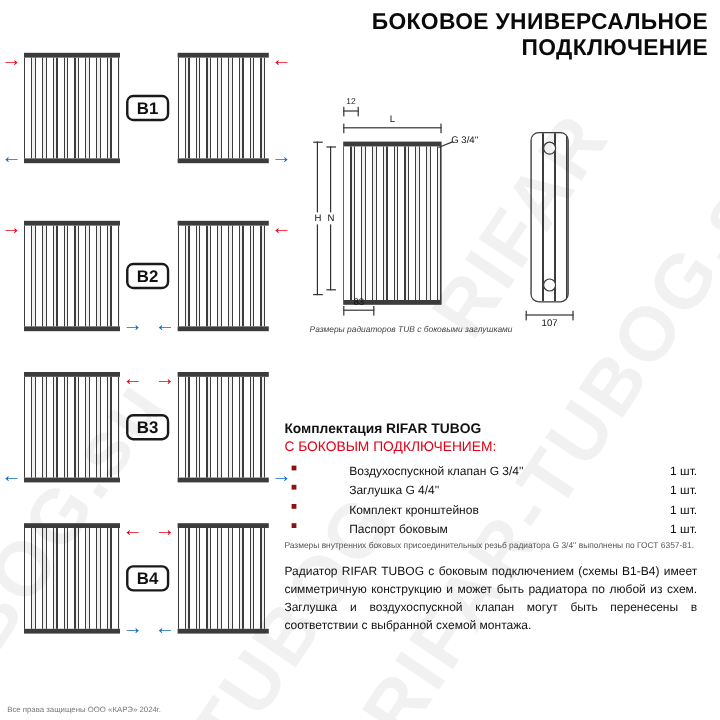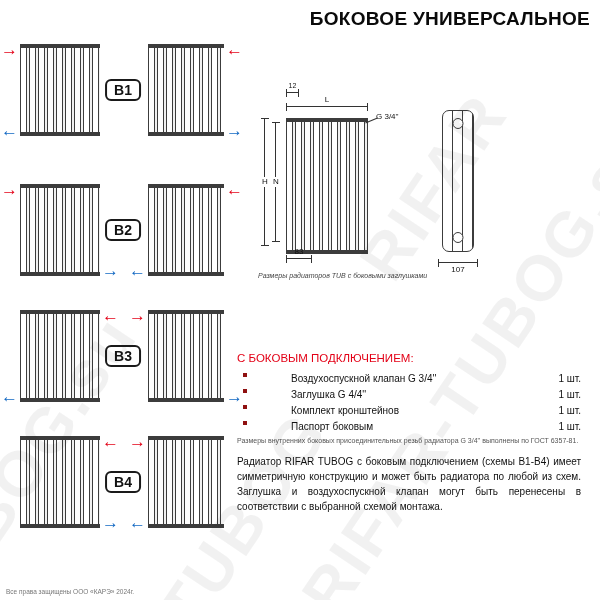--- a/index.html
+++ b/index.html
@@ -100,20 +100,21 @@
 </style>
 </head>
 <body>
 
 <div class="page">
 
   <div class="content">
 
     <div class="title">
       <div>БОКОВОЕ УНИВЕРСАЛЬНОЕ</div>
+      <div>ПОДКЛЮЧЕНИЕ</div>
     </div>
 
     <div class="schemes">
 
       <div class="scheme s1">
         <div class="radwrap r1">
           <div class="radiator"></div>
           <span class="arr tl red">→</span>
           <span class="arr bl blue">←</span>
         </div>
@@ -197,20 +198,21 @@
       <div class="sv-body"></div>
       <div class="sv-c t"></div>
       <div class="sv-c b"></div>
       <div class="dim below sv-dim">
         <span>107</span>
       </div>
     </div>
 
 
     <div class="kit">
+      <div class="kit-h">Комплектация RIFAR TUBOG</div>
       <div class="kit-sub">С БОКОВЫМ ПОДКЛЮЧЕНИЕМ:</div>
 
       <div class="kit-item">
         <span class="bullet"></span>
         <span>Воздухоспускной клапан G 3/4''</span>
         <span class="kit-qty">1 шт.</span>
       </div>
       <div class="kit-item">
         <span class="bullet"></span>
         <span>Заглушка G 4/4''</span>

